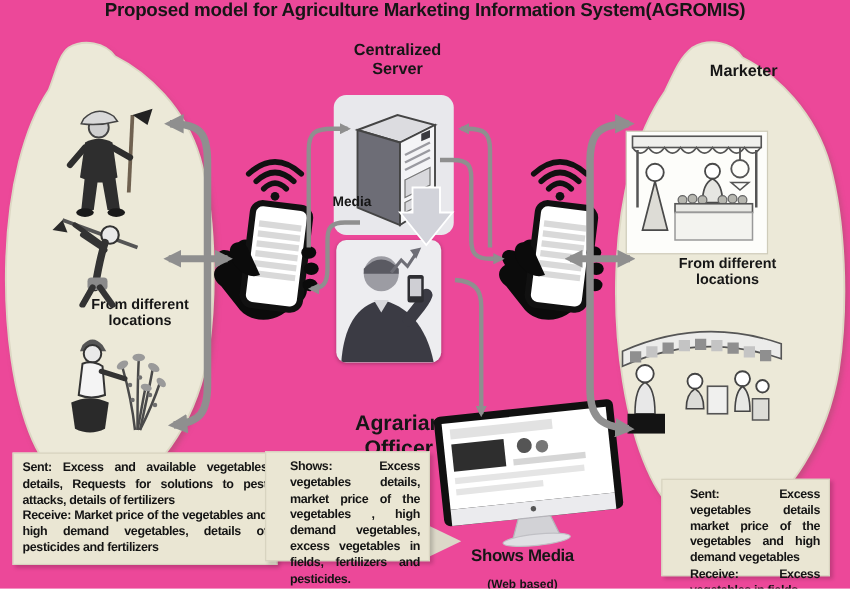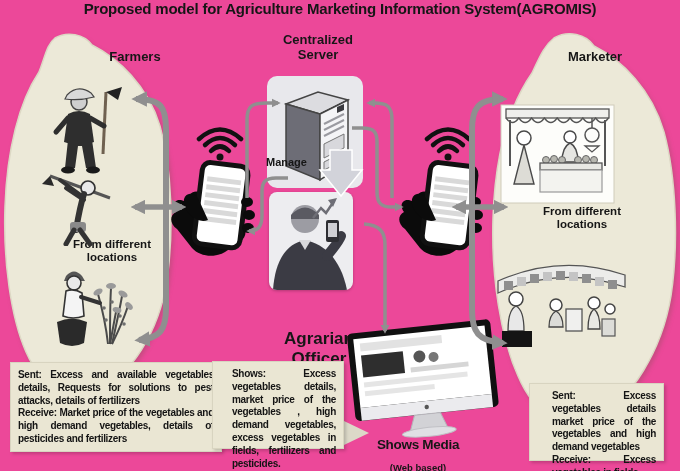--- a/index.html
+++ b/index.html
@@ -43,42 +43,41 @@
              C159,302 131,346 96,363 C70,375 41,356 26,322 C11,288 3,232 5,176
              C7,120 19,72 39,42 C45,27 47,14 55,8 Z" fill="#ece9d8" stroke="#dcd8c4" stroke-width="1.5"></path>
   </svg>
   <svg class="abs map" style="left:476px;top:28px;" width="204" height="419" viewBox="0 0 204 419">
     <path d="M78,10 C92,2 110,6 118,18 C146,32 176,62 188,104 C200,148 203,215 195,268
              C186,322 156,372 118,392 C90,406 58,386 42,348 C25,310 15,250 17,190
              C19,128 33,78 56,45 C64,28 68,18 78,10 Z" fill="#ece9d8" stroke="#dcd8c4" stroke-width="1.5"></path>
   </svg>
 
   <div class="h" id="title">Proposed model for Agriculture Marketing Information System(AGROMIS)</div>
-  <div class="h" id="lbl-farmers">Farmers</div>
   <div class="h" id="lbl-server">Centralized Server</div>
   <div class="h" id="lbl-marketer">Marketer</div>
   <div class="h" id="lbl-officer">Agrarian Officer</div>
   <div class="h" id="loc-left">From different locations</div>
   <div class="h" id="loc-right">From different locations</div>
 
   <div class="panel"></div>
   <svg class="abs" style="left:274px;top:84px;" width="84" height="100" viewBox="0 0 84 100">
     <polygon points="12,20 44,8 74,16 46,30" fill="#dcdce0" stroke="#444" stroke-width="1.5"></polygon>
     <polygon points="12,20 46,30 46,96 12,82" fill="#6d6d76" stroke="#444" stroke-width="1.5"></polygon>
     <polygon points="46,30 74,16 74,78 46,96" fill="#f4f4f6" stroke="#444" stroke-width="1.5"></polygon>
     <g stroke="#9a9aa0" stroke-width="2">
       <line x1="50" y1="40" x2="70" y2="30"></line>
         <line x1="50" y1="46" x2="70" y2="36"></line>
       <line x1="50" y1="52" x2="70" y2="42"></line>
     </g>
     <polygon points="50,60 70,50 70,64 50,74" fill="#d8d8dc" stroke="#777" stroke-width="1"></polygon>
     <polygon points="50,78 70,68 70,76 50,86" fill="#d8d8dc" stroke="#777" stroke-width="1"></polygon>
     <polygon points="63,23 70,20 70,26 63,29" fill="#3a3a3f"></polygon>
   </svg>
-  <div class="h" id="lbl-manage">Manage</div>
+  <div class="h" id="lbl-manage">Media</div>
 
   <div class="officer-frame">
     <svg width="84" height="98" viewBox="0 0 84 98">
       <circle cx="36" cy="27" r="14" fill="#9c9ca3"></circle>
       <path d="M22,23 Q36,8 50,23 L50,27 L22,27 Z" fill="#5a5a62"></path>
       <path d="M4,98 C6,70 16,52 36,48 C56,52 72,68 78,98 Z" fill="#3b3b44"></path>
       <path d="M30,48 L36,58 L42,48 Z" fill="#d8d8dc"></path>
       <path d="M58,64 C64,56 70,50 72,44" stroke="#3b3b44" stroke-width="10" fill="none" stroke-linecap="round"></path>
       <rect x="57" y="28" width="13" height="22" rx="2" fill="#2e2e33"></rect>
       <rect x="59" y="31" width="9" height="14" fill="#cfcfd4"></rect>

